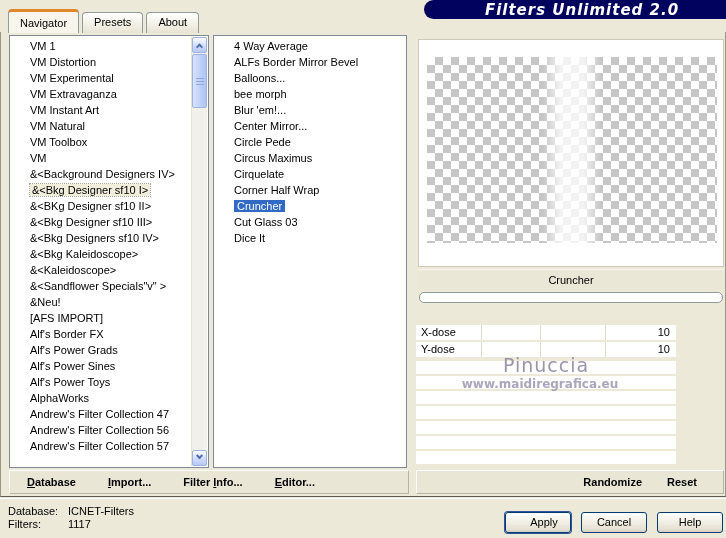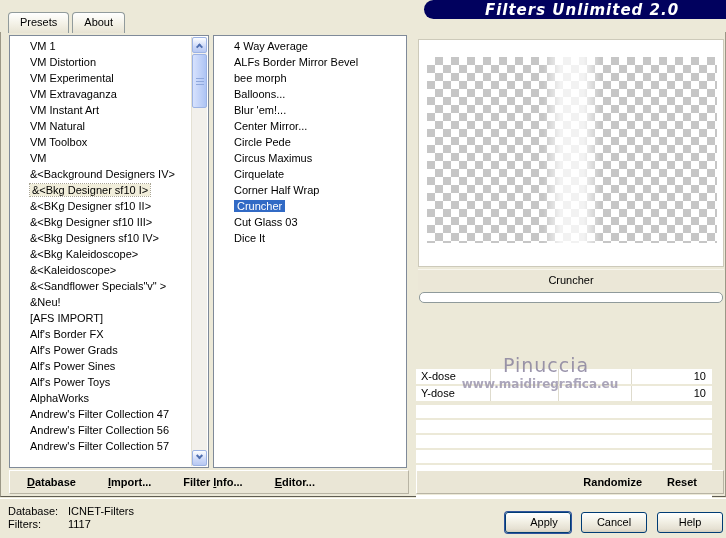--- a/index.html
+++ b/index.html
@@ -86,21 +86,21 @@
   }
   .filter-name-bar {
     position:absolute; left:417px; top:237px; width:306px; height:21px;
     background:#ebe7d7; border-top:1px solid #f8f6ee;
     text-align:center; line-height:21px;
   }
   .progress {
     position:absolute; left:418px; top:260px; width:304px; height:11px;
     background:#fff; border:1px solid #8f9a9b; border-radius:5px;
   }
-  .params { position:absolute; left:415px; top:293px; width:296px;margin-top:44px; }
+  .params { position:absolute; left:415px; top:293px; width:260px; }
   .param-row {
     position:relative; height:15px; line-height:15px; background:#fff;
     margin-bottom:2px; cursor:ew-resize;
     background-image:
       linear-gradient(#dedbcd,#dedbcd),
       linear-gradient(#dedbcd,#dedbcd),
       linear-gradient(#dedbcd,#dedbcd);
     background-repeat:no-repeat;
     background-size:1px 100%,1px 100%,1px 100%;
     background-position:25% 0,48% 0,73% 0;
@@ -156,20 +156,21 @@
 
 <div>
 
   <div class="titlebar">
     <div class="title-pill">
       <span>Filters Unlimited 2.0</span>
     </div>
   </div>
 
   <div class="tabs">
+    <div class="tab active"><span>Navigator</span></div>
     <div class="tab"><span>Presets</span></div>
     <div class="tab"><span>About</span></div>
   </div>
 
   <div class="page">
 
     <div class="listbox cat-list">
       <div class="lrow"><span>VM 1</span></div>
       <div class="lrow"><span>VM Distortion</span></div>
       <div class="lrow"><span>VM Experimental</span></div>
@@ -205,22 +206,22 @@
           </div>
         <div class="sbtn down">
             <span class="chev d"></span>
           </div>
       </div>
     </div>
 
     <div class="listbox filt-list">
       <div class="lrow"><span>4 Way Average</span></div>
       <div class="lrow"><span>ALFs Border Mirror Bevel</span></div>
+      <div class="lrow"><span>Balloons...</span></div>
       <div class="lrow"><span>bee morph</span></div>
-      <div class="lrow"><span>Balloons...</span></div>
       <div class="lrow"><span>Blur 'em!...</span></div>
       <div class="lrow"><span>Center Mirror...</span></div>
       <div class="lrow"><span>Circle Pede</span></div>
       <div class="lrow"><span>Circus Maximus</span></div>
       <div class="lrow"><span>Cirquelate</span></div>
       <div class="lrow"><span>Corner Half Wrap</span></div>
       <div class="lrow"><span class="sel-blue">Cruncher</span></div>
       <div class="lrow"><span>Cut Glass 03</span></div>
       <div class="lrow"><span>Dice It</span></div>
     </div>

